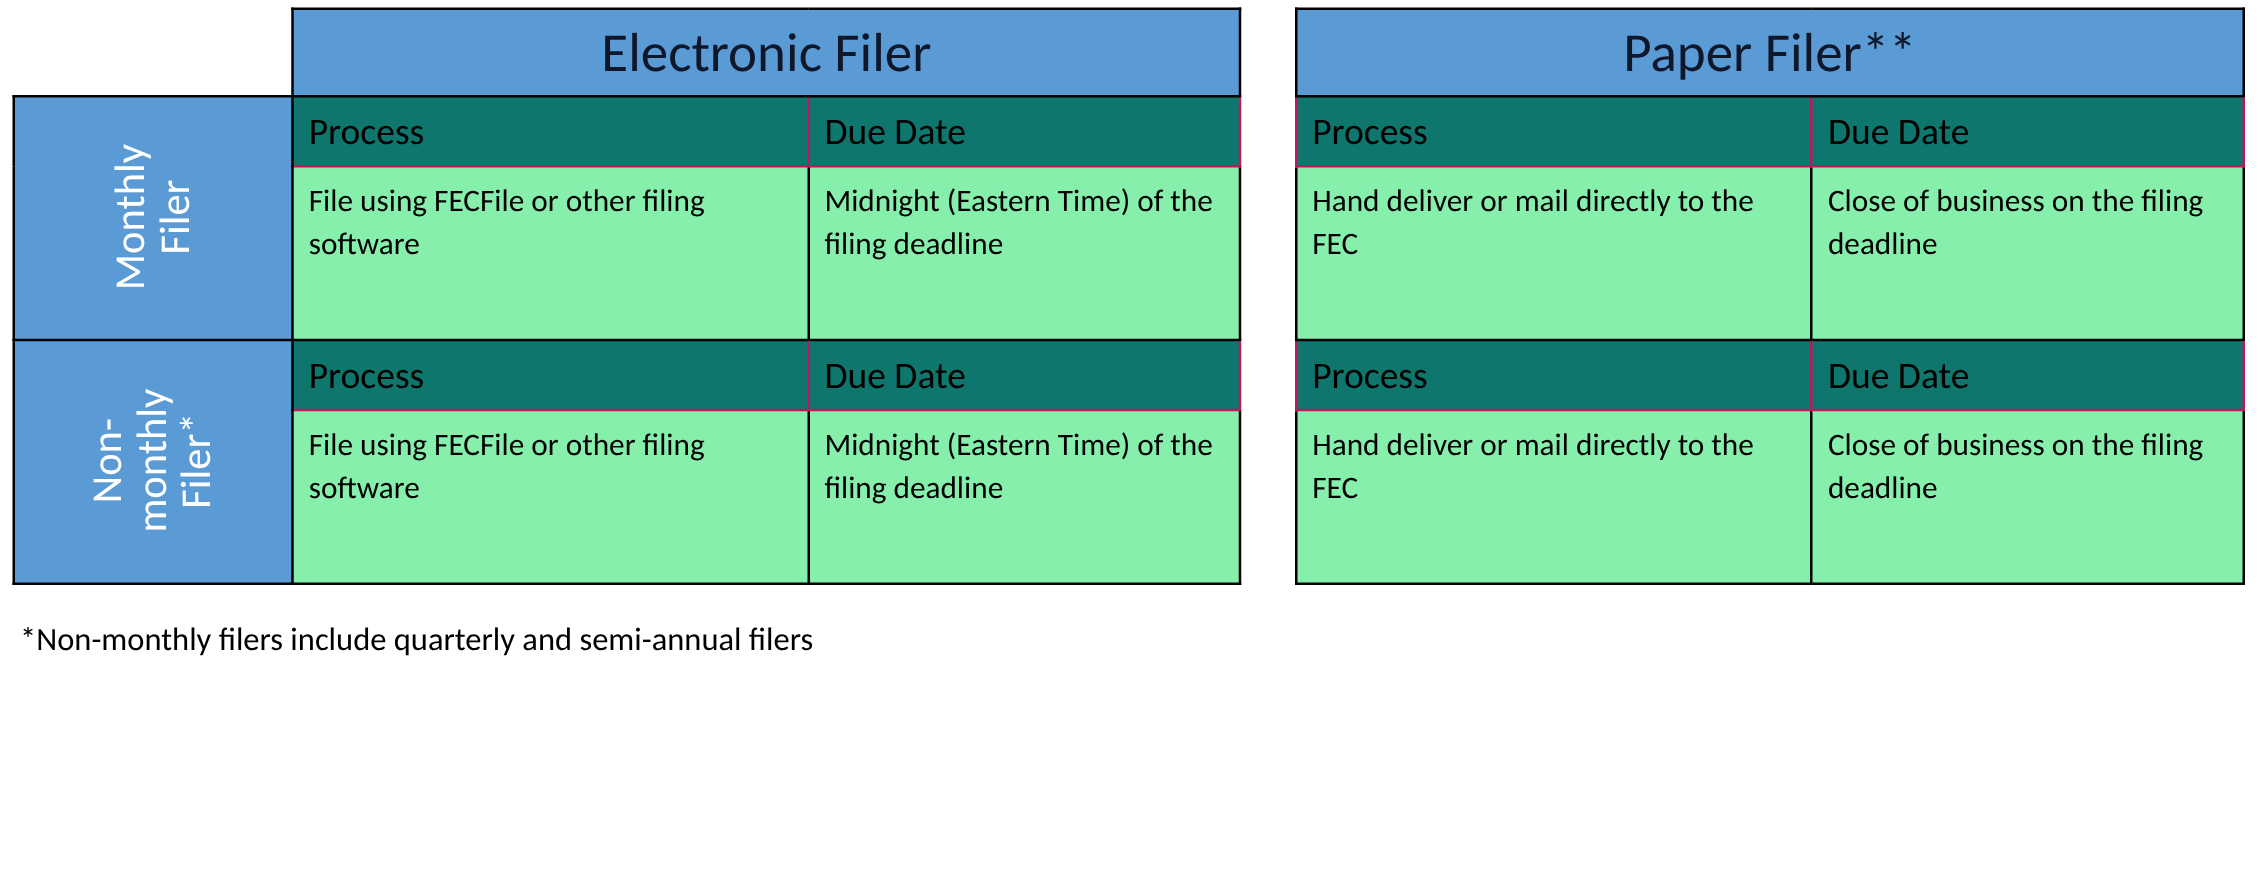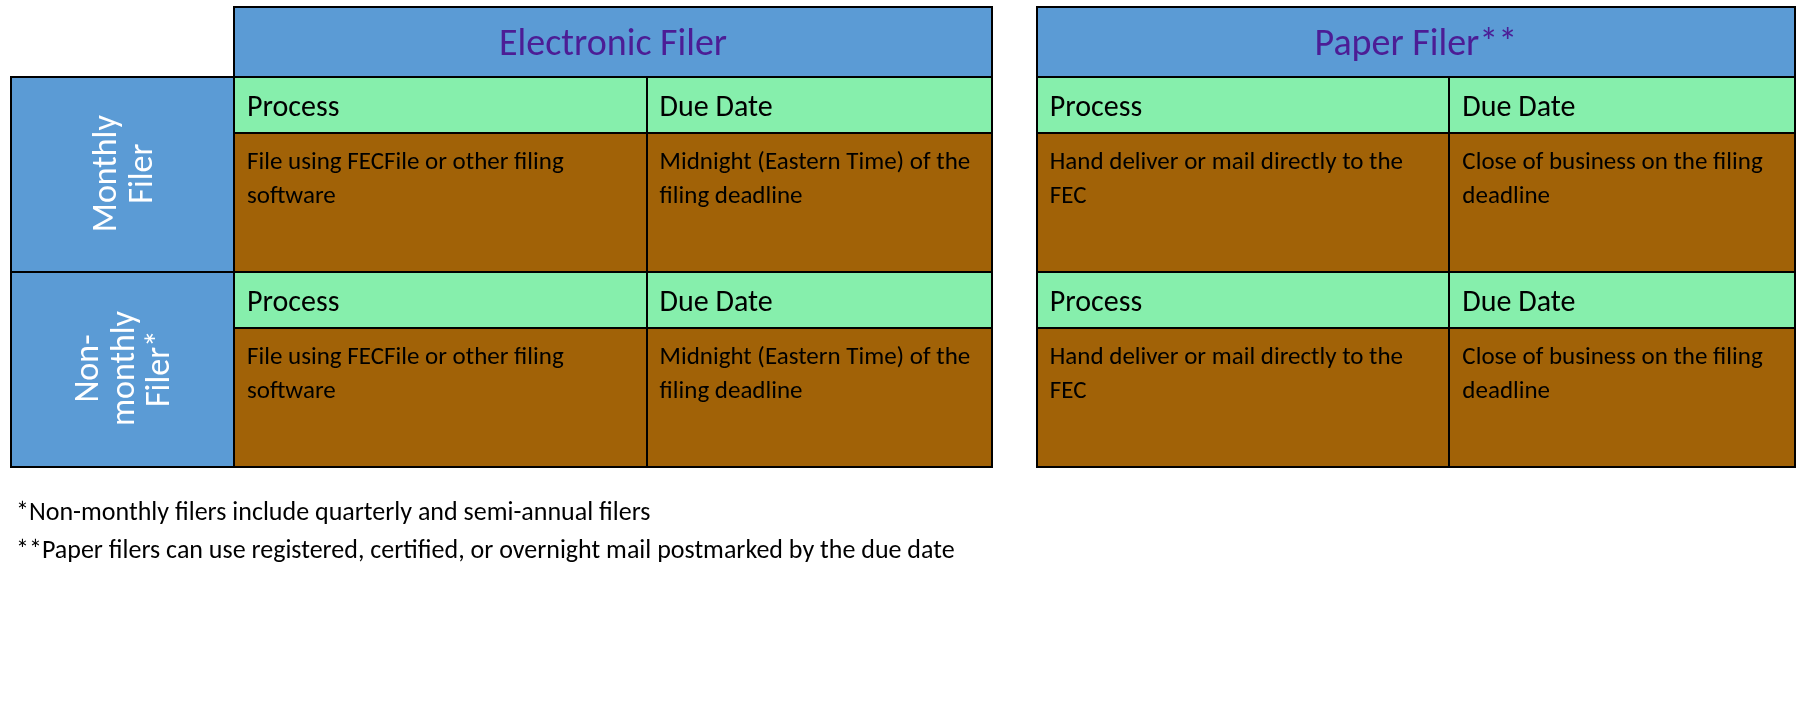--- a/index.html
+++ b/index.html
@@ -16,23 +16,23 @@
   table {
     border-collapse: collapse;
     width: 100%;
   }
   td {
     vertical-align: middle;
   }
   
   .colhdr {
     background: #5B9BD5;
-    color: #4c1d95;
+    color: #0f172a;
     text-align: center;
-    font-size: 38px;
+    font-size: 44px;
     font-weight: 400;
     border: 2px solid #000000;
     height: 70px;
   }
   
   .rowhdr {
     background: #5B9BD5;
     color: #ffffff;
     text-align: center;
     font-size: 34px;
@@ -43,30 +43,30 @@
   .rowhdr .rot {
     transform: rotate(-90deg);
     white-space: nowrap;
     line-height: 1.05;
     display: inline-block;
   }
   .rowhdr-tall1 { height: 195px; }
   .rowhdr-tall2 { height: 195px; }
   
   .subhdr {
-    background: #86efac;
+    background: #0f766e;
     color: #000000;
     font-size: 30px;
-    border: 2px solid #000000;
+    border: 2px solid #be185d;
     padding: 4px 12px;
     height: 56px;
   }
   
   .bodycell {
-    background: #a16207;
+    background: #86efac;
     color: #000000;
     font-size: 25px;
     border: 2px solid #000000;
     padding: 10px 12px;
     line-height: 1.35;
     vertical-align: top;
   }
   
   .gapcol {
     background: #ffffff;
@@ -140,15 +140,14 @@
       <td class="bodycell">Midnight (Eastern Time) of the filing deadline</td>
       <td class="gapcol"></td>
       <td class="bodycell">Hand deliver or mail directly to the FEC</td>
       <td class="bodycell">Close of business on the filing deadline</td>
     </tr>
   </tbody>
     </table>
 
   <div class="footnotes">
     <div>*Non-monthly filers include quarterly and semi-annual filers</div>
-    <div>**Paper filers can use registered, certified, or overnight mail postmarked by the due date</div>
   </div>
 </div>
 
 </body></html>

